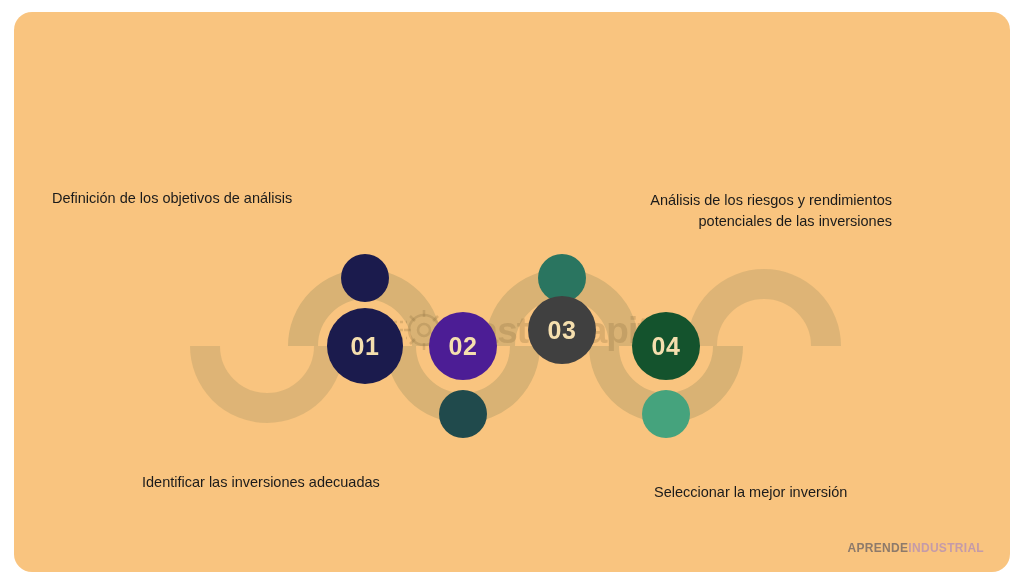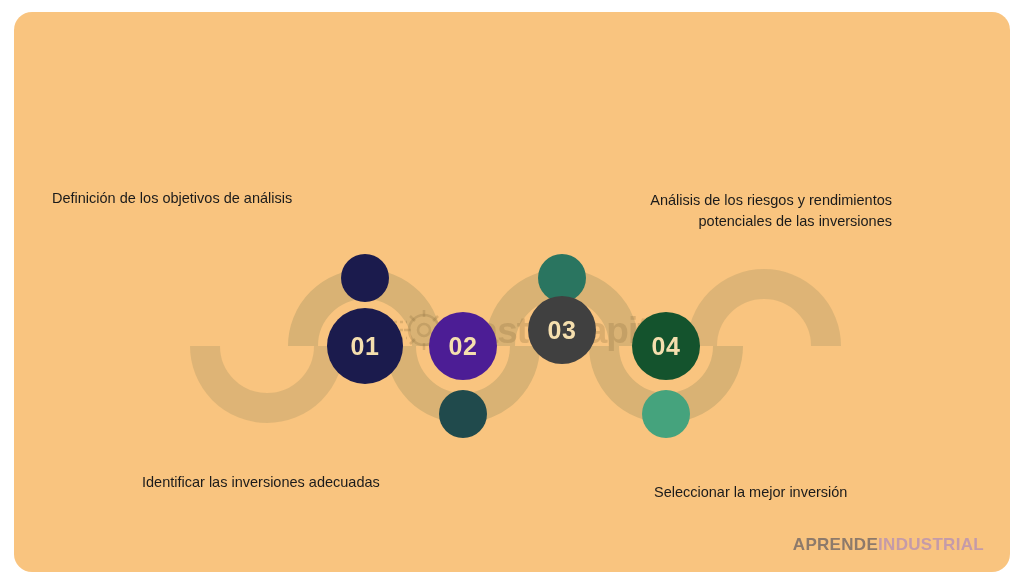--- a/index.html
+++ b/index.html
@@ -92,21 +92,21 @@
     line-height: 21px;
     color: #1b1b1b;
     white-space: pre-line;
   }
 
   
   #brand {
     position: absolute;
     right: 26px;
     bottom: 17px;
-    font-size: 17px;
+    font-size: 12px;
     font-weight: 700;
     letter-spacing: 0.3px;
     white-space: nowrap;
   }
   #brand .b1 { color: #8d7a6b; }
   #brand .b2 { color: #c49ba9; }
 </style>
 </head>
 <body>
 

